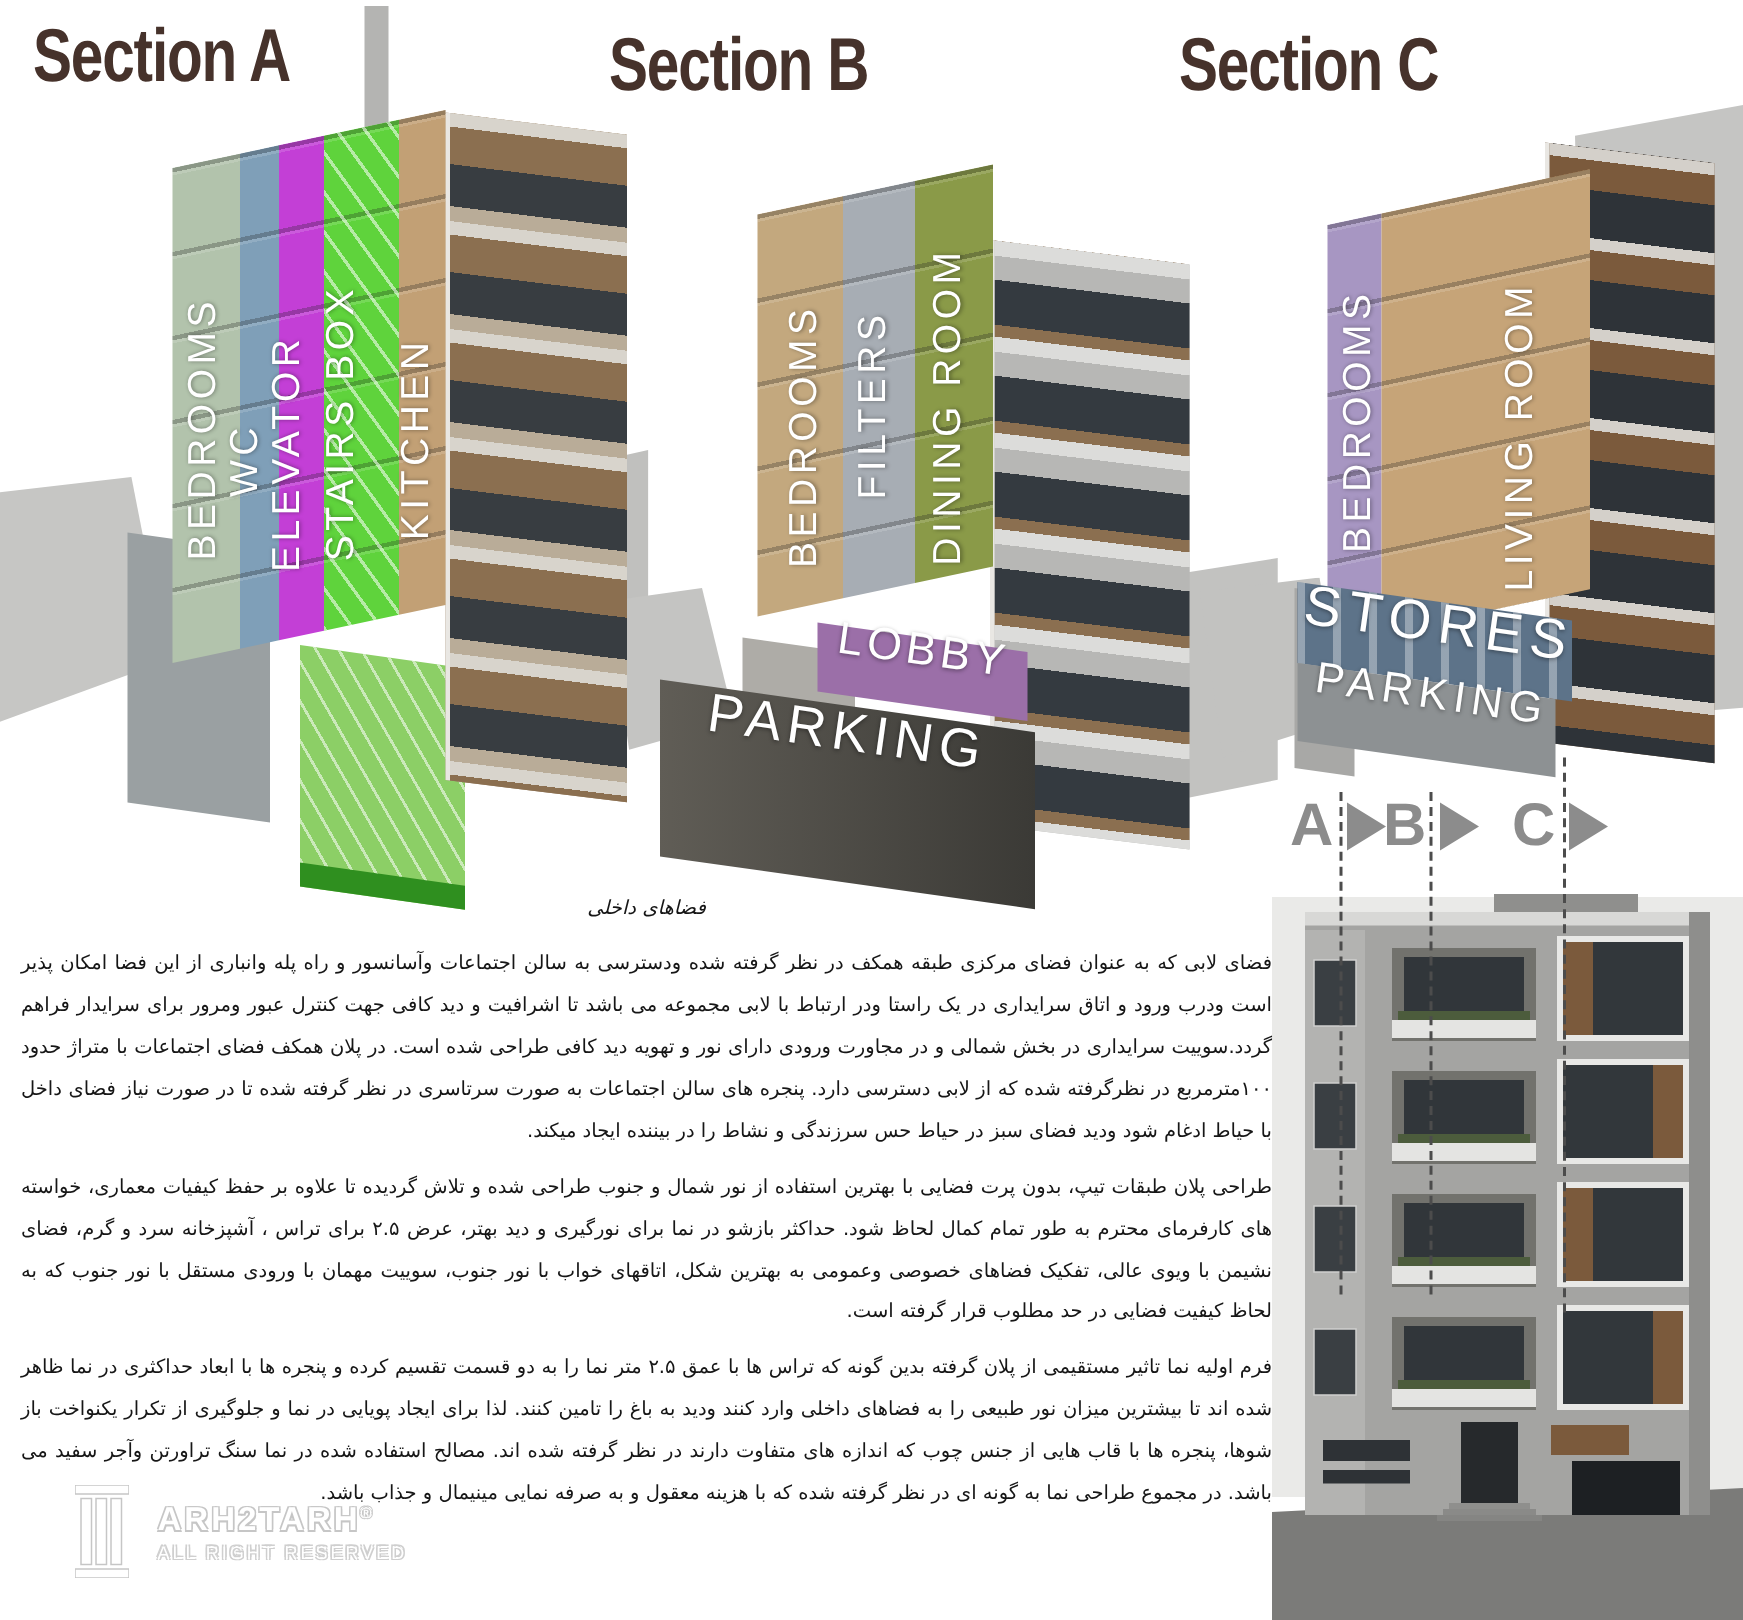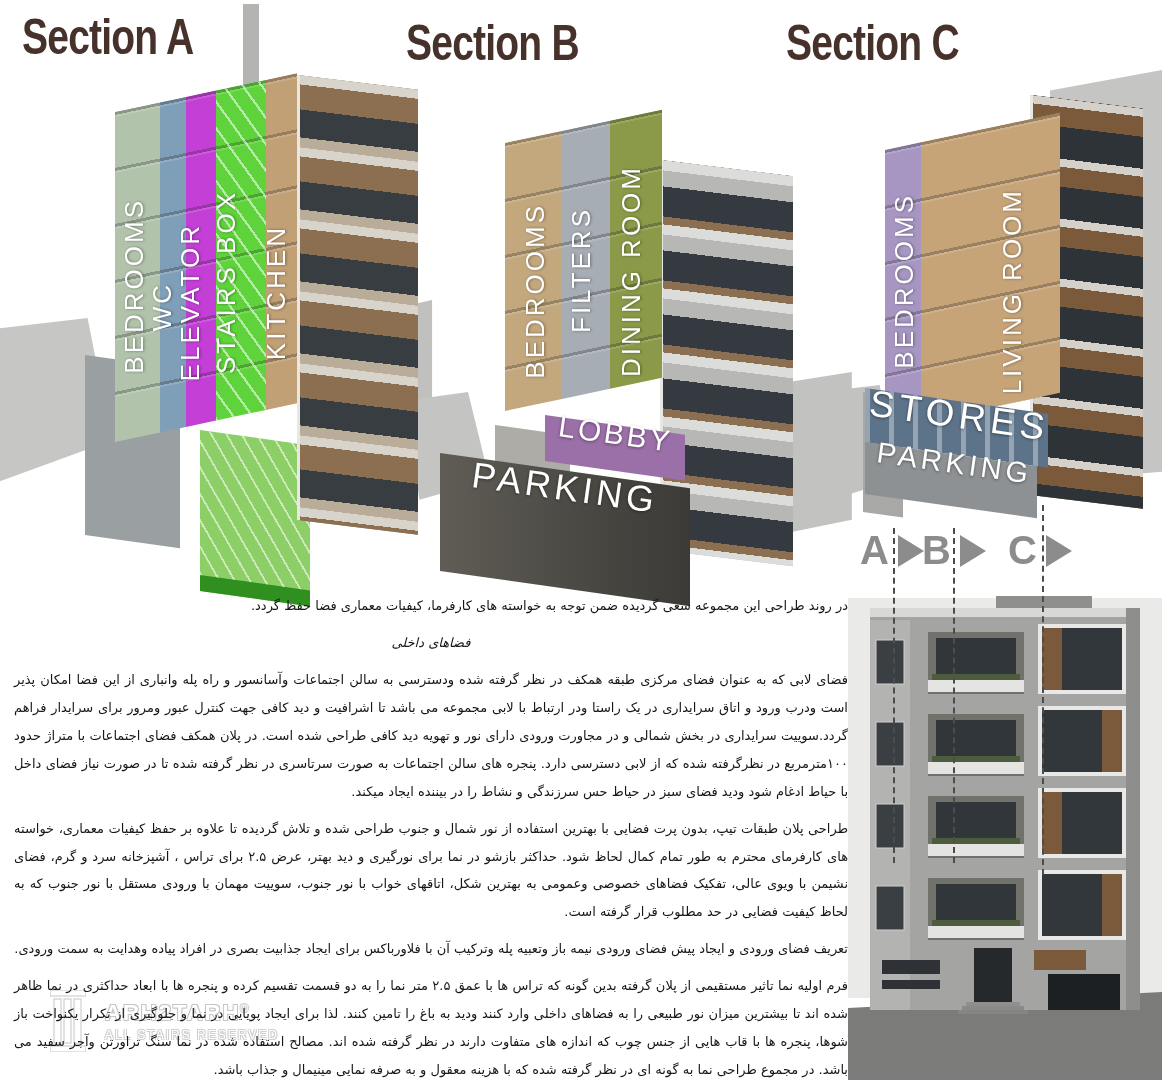--- a/index.html
+++ b/index.html
@@ -214,35 +214,33 @@
   </div>
   <div class="marker" style="left:1008px;top:528px;">
     <span>C</span>
     <span class="tri"></span>
   </div>
   <div class="dash" style="left:893px;top:528px;height:335px;z-index:2;"></div>
   <div class="dash" style="left:953px;top:528px;height:335px;z-index:2;"></div>
   <div class="dash" style="left:1042px;top:505px;height:370px;z-index:2;"></div>
 
   <div class="fa-block">
-    <p>در روند طراحی این مجموعه سعی گردیده ضمن توجه به خواسته های کارفرما، کیفیات معماری فضا حفظ گردد.</p>
     <p class="fh">فضاهای داخلی</p>
     <p>فضای لابی که به عنوان فضای مرکزی طبقه همکف در نظر گرفته شده ودسترسی به سالن اجتماعات وآسانسور و راه پله وانباری از این فضا امکان پذیر است ودرب ورود و اتاق سرایداری در یک راستا ودر ارتباط با لابی مجموعه می باشد تا اشرافیت و دید کافی جهت کنترل عبور ومرور برای سرایدار فراهم گردد.سوییت سرایداری در بخش شمالی و در مجاورت ورودی دارای نور و تهویه دید کافی طراحی شده است. در پلان همکف فضای اجتماعات با متراژ حدود ۱۰۰مترمربع در نظرگرفته شده که از لابی دسترسی دارد. پنجره های سالن اجتماعات به صورت سرتاسری در نظر گرفته شده تا در صورت نیاز فضای داخل با حیاط ادغام شود ودید فضای سبز در حیاط حس سرزندگی و نشاط را در بیننده ایجاد میکند.</p>
     <p>طراحی پلان طبقات تیپ، بدون پرت فضایی با بهترین استفاده از نور شمال و جنوب طراحی شده و تلاش گردیده تا علاوه بر حفظ کیفیات معماری، خواسته های کارفرمای محترم به طور تمام کمال لحاظ شود. حداکثر بازشو در نما برای نورگیری و دید بهتر، عرض ۲.۵ برای تراس ، آشپزخانه سرد و گرم، فضای نشیمن با ویوی عالی، تفکیک فضاهای خصوصی وعمومی به بهترین شکل، اتاقهای خواب با نور جنوب، سوییت مهمان با ورودی مستقل با نور جنوب که به لحاظ کیفیت فضایی در حد مطلوب قرار گرفته است.</p>
-    <p>تعریف فضای ورودی و ایجاد پیش فضای ورودی نیمه باز وتعبیه پله وترکیب آن با فلاورباکس برای ایجاد جذابیت بصری در افراد پیاده وهدایت به سمت ورودی.</p>
     <p>فرم اولیه نما تاثیر مستقیمی از پلان گرفته بدین گونه که تراس ها با عمق ۲.۵ متر نما را به دو قسمت تقسیم کرده و پنجره ها با ابعاد حداکثری در نما ظاهر شده اند تا بیشترین میزان نور طبیعی را به فضاهای داخلی وارد کنند ودید به باغ را تامین کنند. لذا برای ایجاد پویایی در نما و جلوگیری از تکرار یکنواخت باز شوها، پنجره ها با قاب هایی از جنس چوب که اندازه های متفاوت دارند در نظر گرفته شده اند. مصالح استفاده شده در نما سنگ تراورتن وآجر سفید می باشد. در مجموع طراحی نما به گونه ای در نظر گرفته شده که با هزینه معقول و به صرفه نمایی مینیمال و جذاب باشد.</p>
   </div>
 
   <div class="wm">
     <svg width="36" height="62" viewBox="0 0 36 62">
       <rect x="0" y="0" width="36" height="6" fill="#ffffff" stroke="#c6c6c6"></rect>
       <rect x="4" y="9" width="7" height="44" fill="#ffffff" stroke="#c6c6c6"></rect>
       <rect x="14" y="9" width="7" height="44" fill="#ffffff" stroke="#c6c6c6"></rect>
       <rect x="24" y="9" width="7" height="44" fill="#ffffff" stroke="#c6c6c6"></rect>
       <rect x="0" y="56" width="36" height="6" fill="#ffffff" stroke="#c6c6c6"></rect>
     </svg>
     <div class="wm-txt">
       <div class="wm1"><span>ARH2TARH</span><sup>®</sup></div>
-      <div class="wm2">ALL STAIRS RESERVED</div>
+      <div class="wm2">ALL RIGHT RESERVED</div>
     </div>
   </div>
 
 </div>
 
 </body></html>

